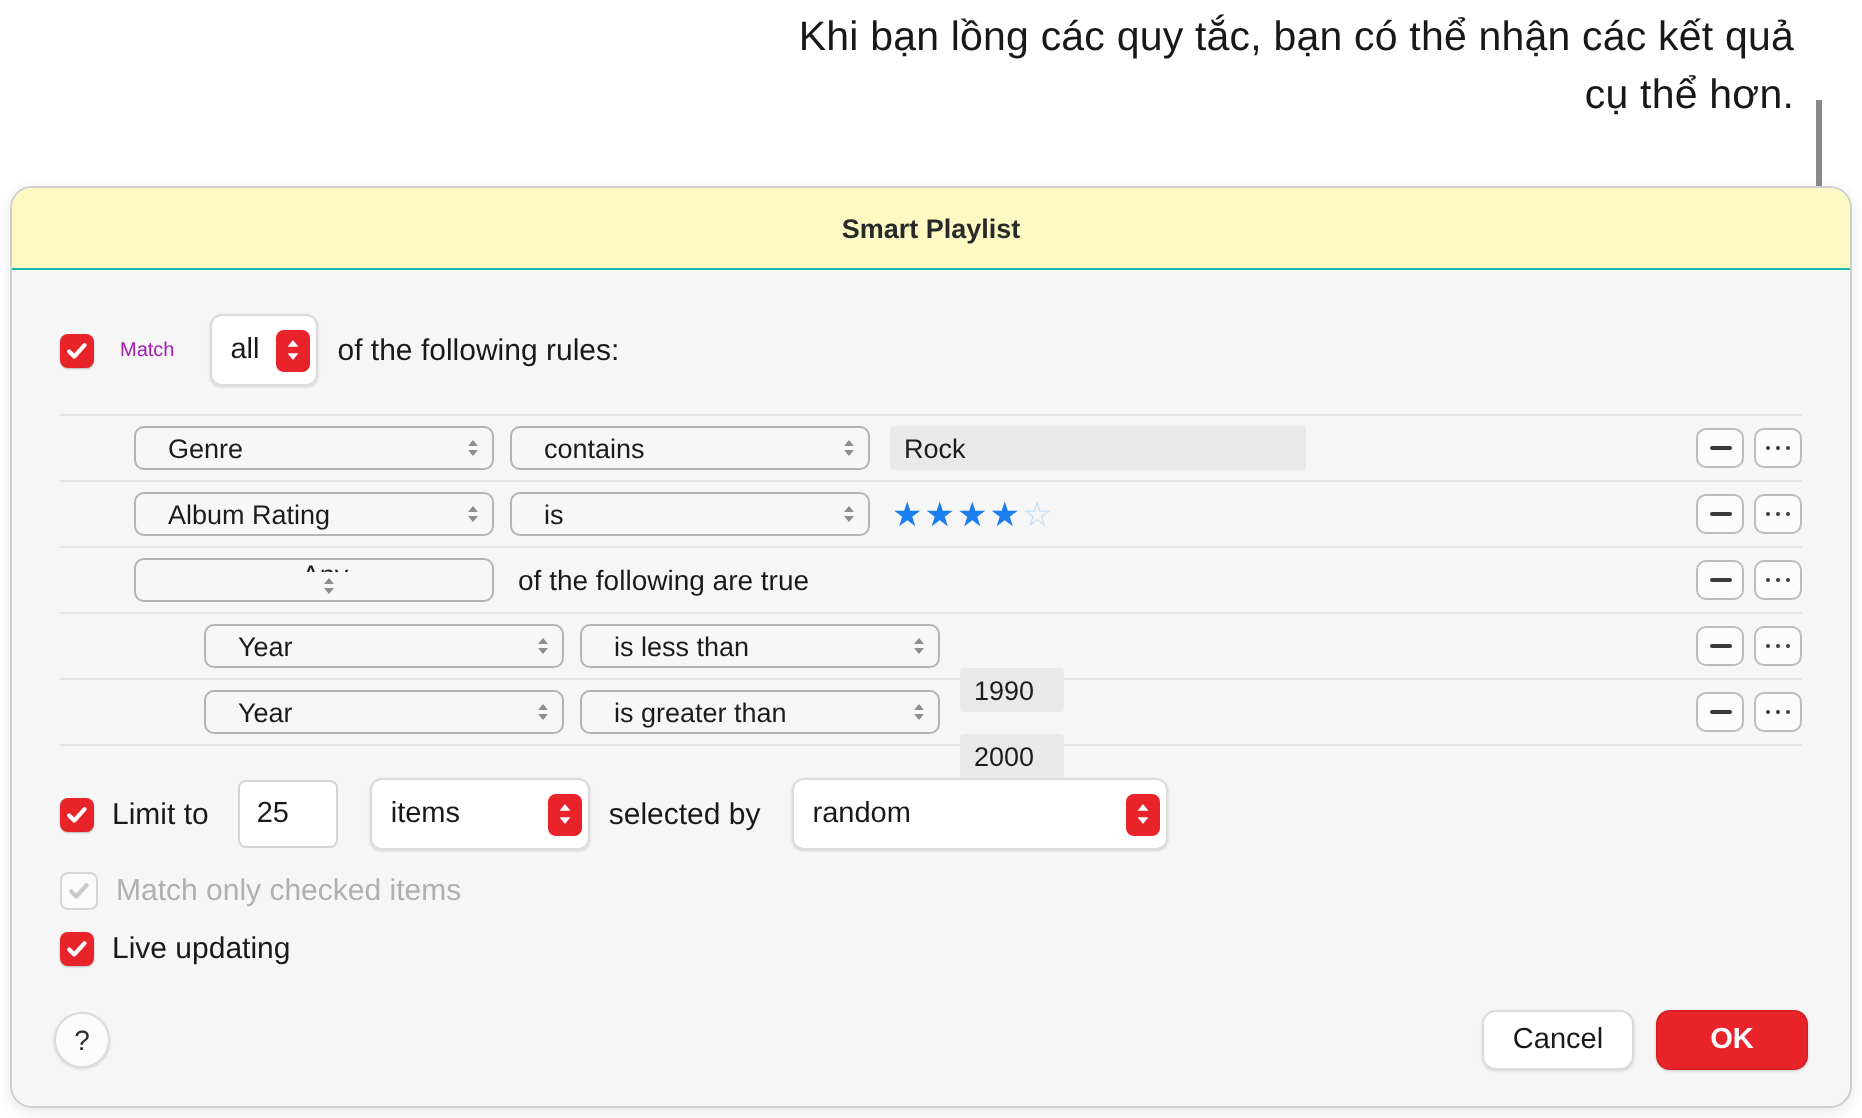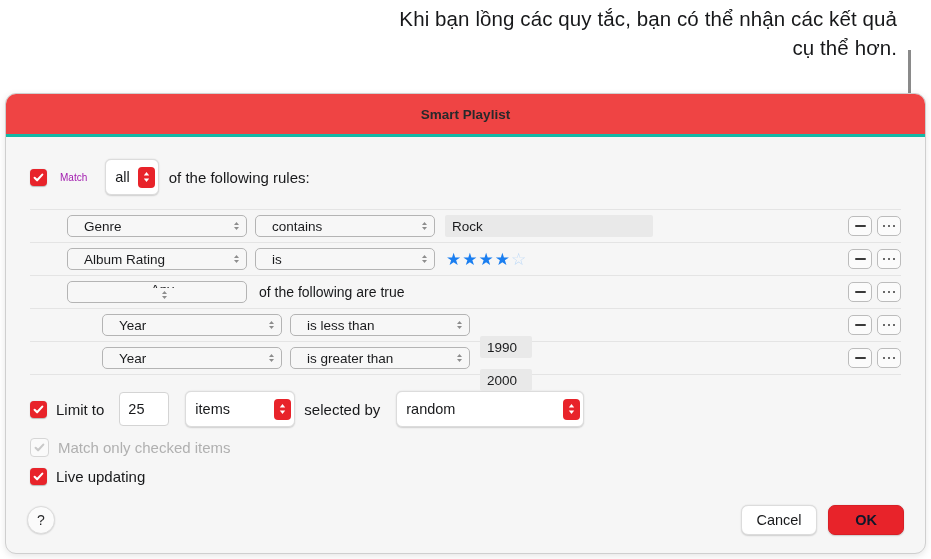--- a/index.html
+++ b/index.html
@@ -65,22 +65,22 @@
     height: 461px;
     background: #f6f6f6;
     border: 1px solid #cfcfcf;
     border-radius: 11px;
     box-sizing: border-box;
     box-shadow: 0 2px 7px rgba(0,0,0,0.10);
     overflow: hidden;
   }
   .titlebar {
     height: 40px;
-    background: #ef4444;
-    border-bottom: 3px solid #14b8a6;
+    background: #fef9c3;
+    border-bottom: 1px solid #14b8a6;
     display: flex;
     align-items: center;
     justify-content: center;
   }
   .titlebar-title {
     font-size: 13.5px;
     font-weight: bold;
     color: #28292b;
   }
 
@@ -344,21 +344,21 @@
   }
   .btn-cancel {
     background: #ffffff;
     border: 1px solid #dcdcdc;
     color: #18191b;
     box-shadow: 0 0.5px 1.5px rgba(0,0,0,0.16);
     margin-right: 11px;
   }
   .btn-ok {
     background: #e8232a;
-    color: #0f172a;
+    color: #ffffff;
     font-weight: bold;
     border: 1px solid #d81f26;
     box-shadow: 0 0.5px 1.5px rgba(0,0,0,0.18);
   }
 </style>
 </head>
 <body>
 
 <div id="callout-text">Khi bạn lồng các quy tắc, bạn có thể nhận các kết quả cụ thể hơn.</div>
 <div id="callout-line"></div>

